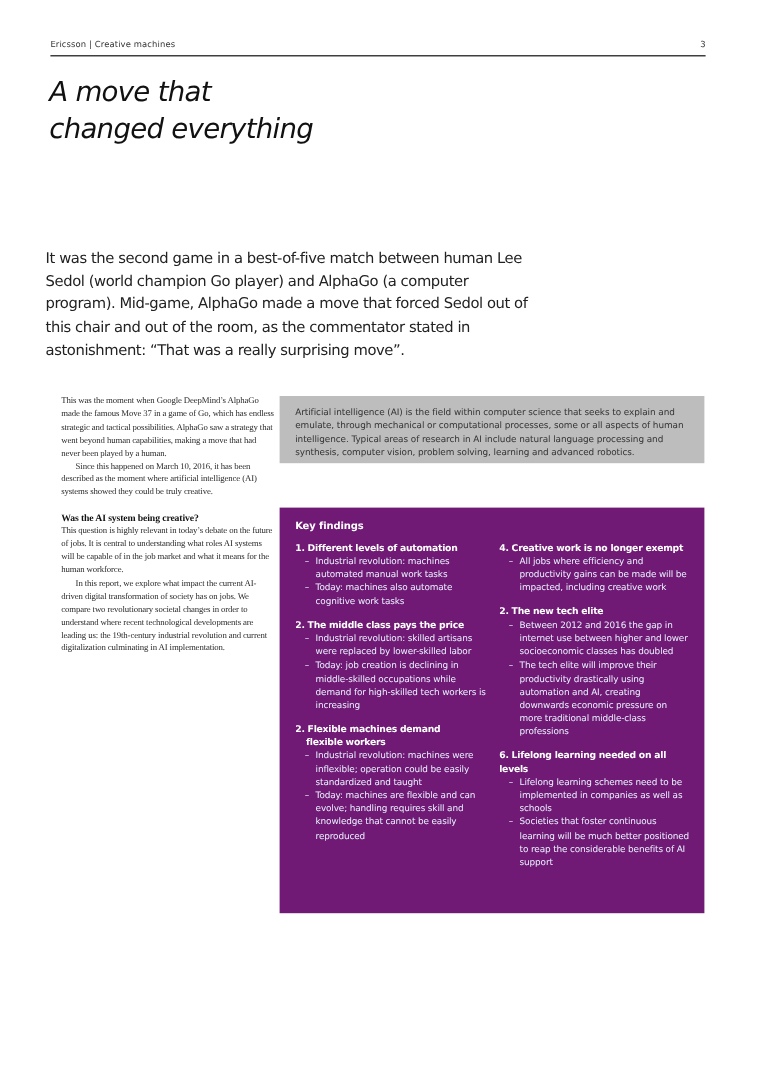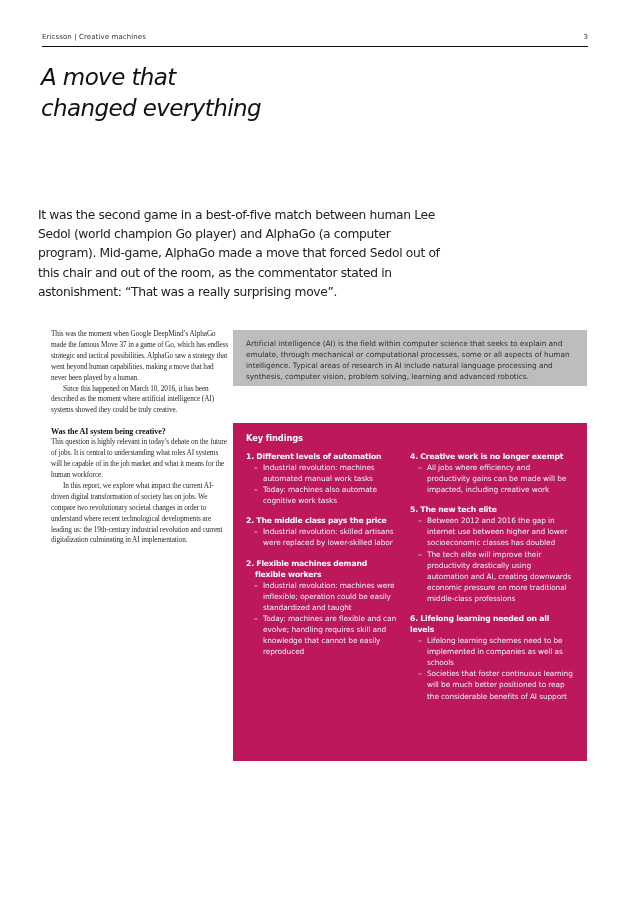--- a/index.html
+++ b/index.html
@@ -20,24 +20,24 @@
 
     .left-col { position: absolute; left: 51px; top: 329px; width: 178px; font-size: 7.3px; line-height: 10.9px;
                 color: #2a2a2a; letter-spacing: -0.1px; font-family: Liberation Serif, serif; }
     .left-col p { margin: 0; }
     .left-col p.indent { text-indent: 12px; }
     .left-col .sub-heading { font-weight: bold; font-size: 8.1px; margin-top: 10px; line-height: 11px; color: #111; }
 
     .definition-box { position: absolute; left: 233px; top: 330px; width: 354px; height: 56px; background: #bdbdbd;
                       padding: 8px 14px 6px 13px; font-size: 7.4px; line-height: 11.1px; color: #333; letter-spacing: -0.05px; }
 
-    .findings-box { position: absolute; left: 233px; top: 423px; width: 354px; height: 338px; background: #be185d;
+    .findings-box { position: absolute; left: 233px; top: 423px; width: 354px; height: 338px; background: #701a75;
                     color: #ffffff; padding: 9px 12px 10px 13px; }
     .findings-title { font-size: 8.3px; font-weight: bold; line-height: 12px; margin-bottom: 7px; letter-spacing: -0.1px; }
-    .findings-cols { display: flex; gap: 0; }
+    .findings-cols { display: flex; gap: 11px; }
     .findings-col { width: 164px; }
     .finding { margin-bottom: 9px; }
     .finding-title { font-size: 7.7px; font-weight: bold; line-height: 11px; letter-spacing: -0.2px; }
     .finding-title .cont { display: block; padding-left: 9px; }
     .finding ul { list-style: none; padding-left: 8px; }
     .finding li { font-size: 7.4px; line-height: 11.1px; padding-left: 9px; text-indent: -9px; color: #e9f3ff; letter-spacing: -0.1px; }
     .finding li .dash { display: inline-block; width: 9px; text-indent: 0; }
   </style>
 </head>
 <body>
@@ -75,39 +75,40 @@
           <div class="finding-title"><span>1. Different levels of automation</span></div>
           <ul>
             <li><span class="dash">–</span><span>Industrial revolution: machines automated manual work tasks</span></li>
             <li><span class="dash">–</span><span>Today: machines also automate cognitive work tasks</span></li>
           </ul>
         </div>
         <div class="finding">
           <div class="finding-title"><span>2. The middle class pays the price</span></div>
           <ul>
             <li><span class="dash">–</span><span>Industrial revolution: skilled artisans were replaced by lower-skilled labor</span></li>
+            <li><span class="dash">–</span><span>Today: job creation is declining in middle-skilled occupations while demand for high-skilled tech workers is increasing</span></li>
           </ul>
         </div>
         <div class="finding">
           <div class="finding-title"><span>2. Flexible machines demand</span><span class="cont">flexible workers</span></div>
           <ul>
             <li><span class="dash">–</span><span>Industrial revolution: machines were inflexible; operation could be easily standardized and taught</span></li>
             <li><span class="dash">–</span><span>Today: machines are flexible and can evolve; handling requires skill and knowledge that cannot be easily reproduced</span></li>
           </ul>
         </div>
       </div>
     <div class="findings-col" id="col-right">
         <div class="finding">
           <div class="finding-title"><span>4. Creative work is no longer exempt</span></div>
           <ul>
             <li><span class="dash">–</span><span>All jobs where efficiency and productivity gains can be made will be impacted, including creative work</span></li>
           </ul>
         </div>
         <div class="finding">
-          <div class="finding-title"><span>5. The new tech elite</span></div>
+          <div class="finding-title"><span>2. The new tech elite</span></div>
           <ul>
             <li><span class="dash">–</span><span>Between 2012 and 2016 the gap in internet use between higher and lower socioeconomic classes has doubled</span></li>
             <li><span class="dash">–</span><span>The tech elite will improve their productivity drastically using automation and AI, creating downwards economic pressure on more traditional middle-class professions</span></li>
           </ul>
         </div>
         <div class="finding">
           <div class="finding-title"><span>6. Lifelong learning needed on all levels</span></div>
           <ul>
             <li><span class="dash">–</span><span>Lifelong learning schemes need to be implemented in companies as well as schools</span></li>
             <li><span class="dash">–</span><span>Societies that foster continuous learning will be much better positioned to reap the considerable benefits of AI support</span></li>

